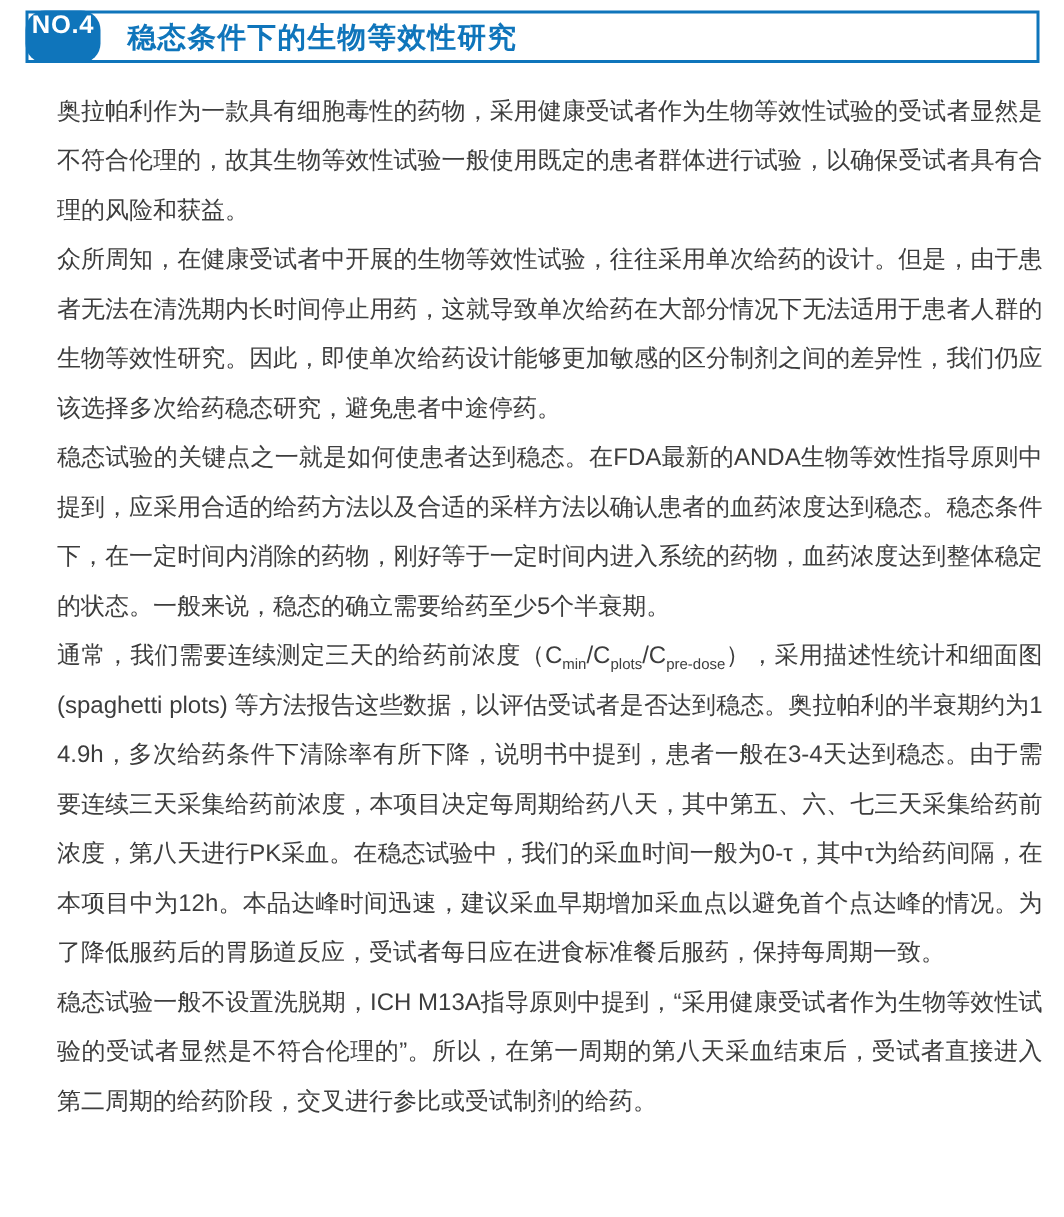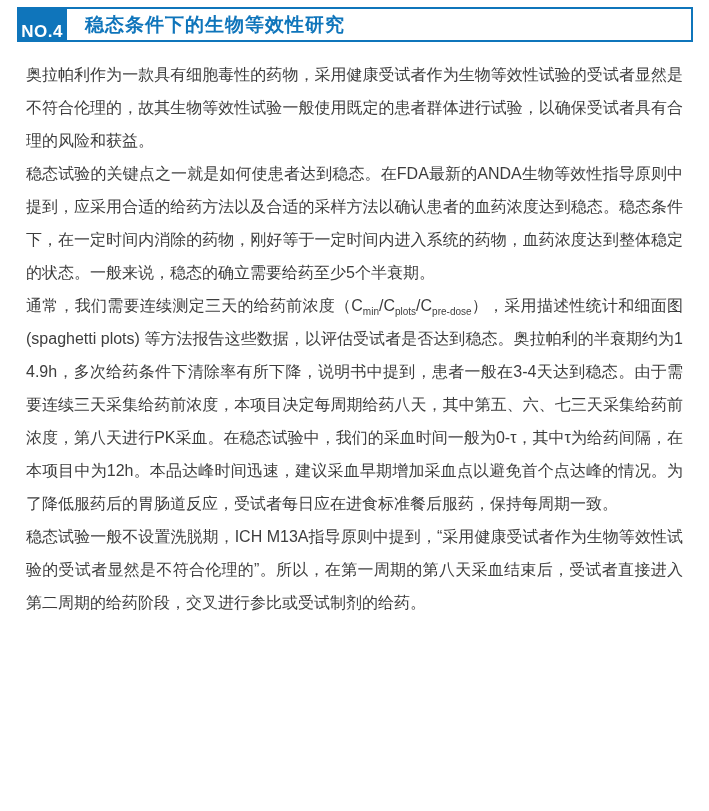--- a/index.html
+++ b/index.html
@@ -33,39 +33,40 @@
     align-items: stretch;
   }
   .badge {
     margin: -2px 0 -2px -2px;
     width: 50px;
     background: var(--accent);
     color: #ffffff;
     font-weight: bold;
     font-size: 17px;
     display: flex;
-    align-items: flex-end;
+    align-items: flex-start;
     justify-content: center;
     flex: 0 0 auto;
     letter-spacing: 0.5px;
+    border-radius: 13px;
   }
   .title {
     margin: 0;
     padding: 0 0 0 18px;
     display: flex;
     align-items: center;
     font-size: 19px;
     font-weight: bold;
     color: var(--accent);
     letter-spacing: 1px;
     white-space: nowrap;
   }
   .article-body {
     position: absolute;
-    left: 26px;
+    left: 38px;
     top: 58px;
     width: 657px;
   }
   .article-body p {
     margin: 0;
     font-size: 16px;
     line-height: 33px;
     color: var(--body-text);
     text-align: justify;
     word-break: break-all;
@@ -84,18 +85,19 @@
 
   <div class="title-bar">
     <div class="badge">
       <span>NO.4</span>
     </div>
     <h1 class="title">稳态条件下的生物等效性研究</h1>
   </div>
 
   <div class="article-body">
       <p>奥拉帕利作为一款具有细胞毒性的药物，采用健康受试者作为生物等效性试验的受试者显然是不符合伦理的，故其生物等效性试验一般使用既定的患者群体进行试验，以确保受试者具有合理的风险和获益。</p>
+      <p>众所周知，在健康受试者中开展的生物等效性试验，往往采用单次给药的设计。但是，由于患者无法在清洗期内长时间停止用药，这就导致单次给药在大部分情况下无法适用于患者人群的生物等效性研究。因此，即使单次给药设计能够更加敏感的区分制剂之间的差异性，我们仍应该选择多次给药稳态研究，避免患者中途停药。</p>
       <p>稳态试验的关键点之一就是如何使患者达到稳态。在FDA最新的ANDA生物等效性指导原则中提到，应采用合适的给药方法以及合适的采样方法以确认患者的血药浓度达到稳态。稳态条件下，在一定时间内消除的药物，刚好等于一定时间内进入系统的药物，血药浓度达到整体稳定的状态。一般来说，稳态的确立需要给药至少5个半衰期。</p>
       <p>通常，我们需要连续测定三天的给药前浓度（C<sub>min</sub>/C<sub>plots</sub>/C<sub>pre-dose</sub>），采用描述性统计和细面图 (spaghetti plots) 等方法报告这些数据，以评估受试者是否达到稳态。奥拉帕利的半衰期约为14.9h，多次给药条件下清除率有所下降，说明书中提到，患者一般在3-4天达到稳态。由于需要连续三天采集给药前浓度，本项目决定每周期给药八天，其中第五、六、七三天采集给药前浓度，第八天进行PK采血。在稳态试验中，我们的采血时间一般为0-τ，其中τ为给药间隔，在本项目中为12h。本品达峰时间迅速，建议采血早期增加采血点以避免首个点达峰的情况。为了降低服药后的胃肠道反应，受试者每日应在进食标准餐后服药，保持每周期一致。</p>
       <p>稳态试验一般不设置洗脱期，ICH M13A指导原则中提到，“采用健康受试者作为生物等效性试验的受试者显然是不符合伦理的”。所以，在第一周期的第八天采血结束后，受试者直接进入第二周期的给药阶段，交叉进行参比或受试制剂的给药。</p>
     </div>
 
 </div>
 
 </body></html>

